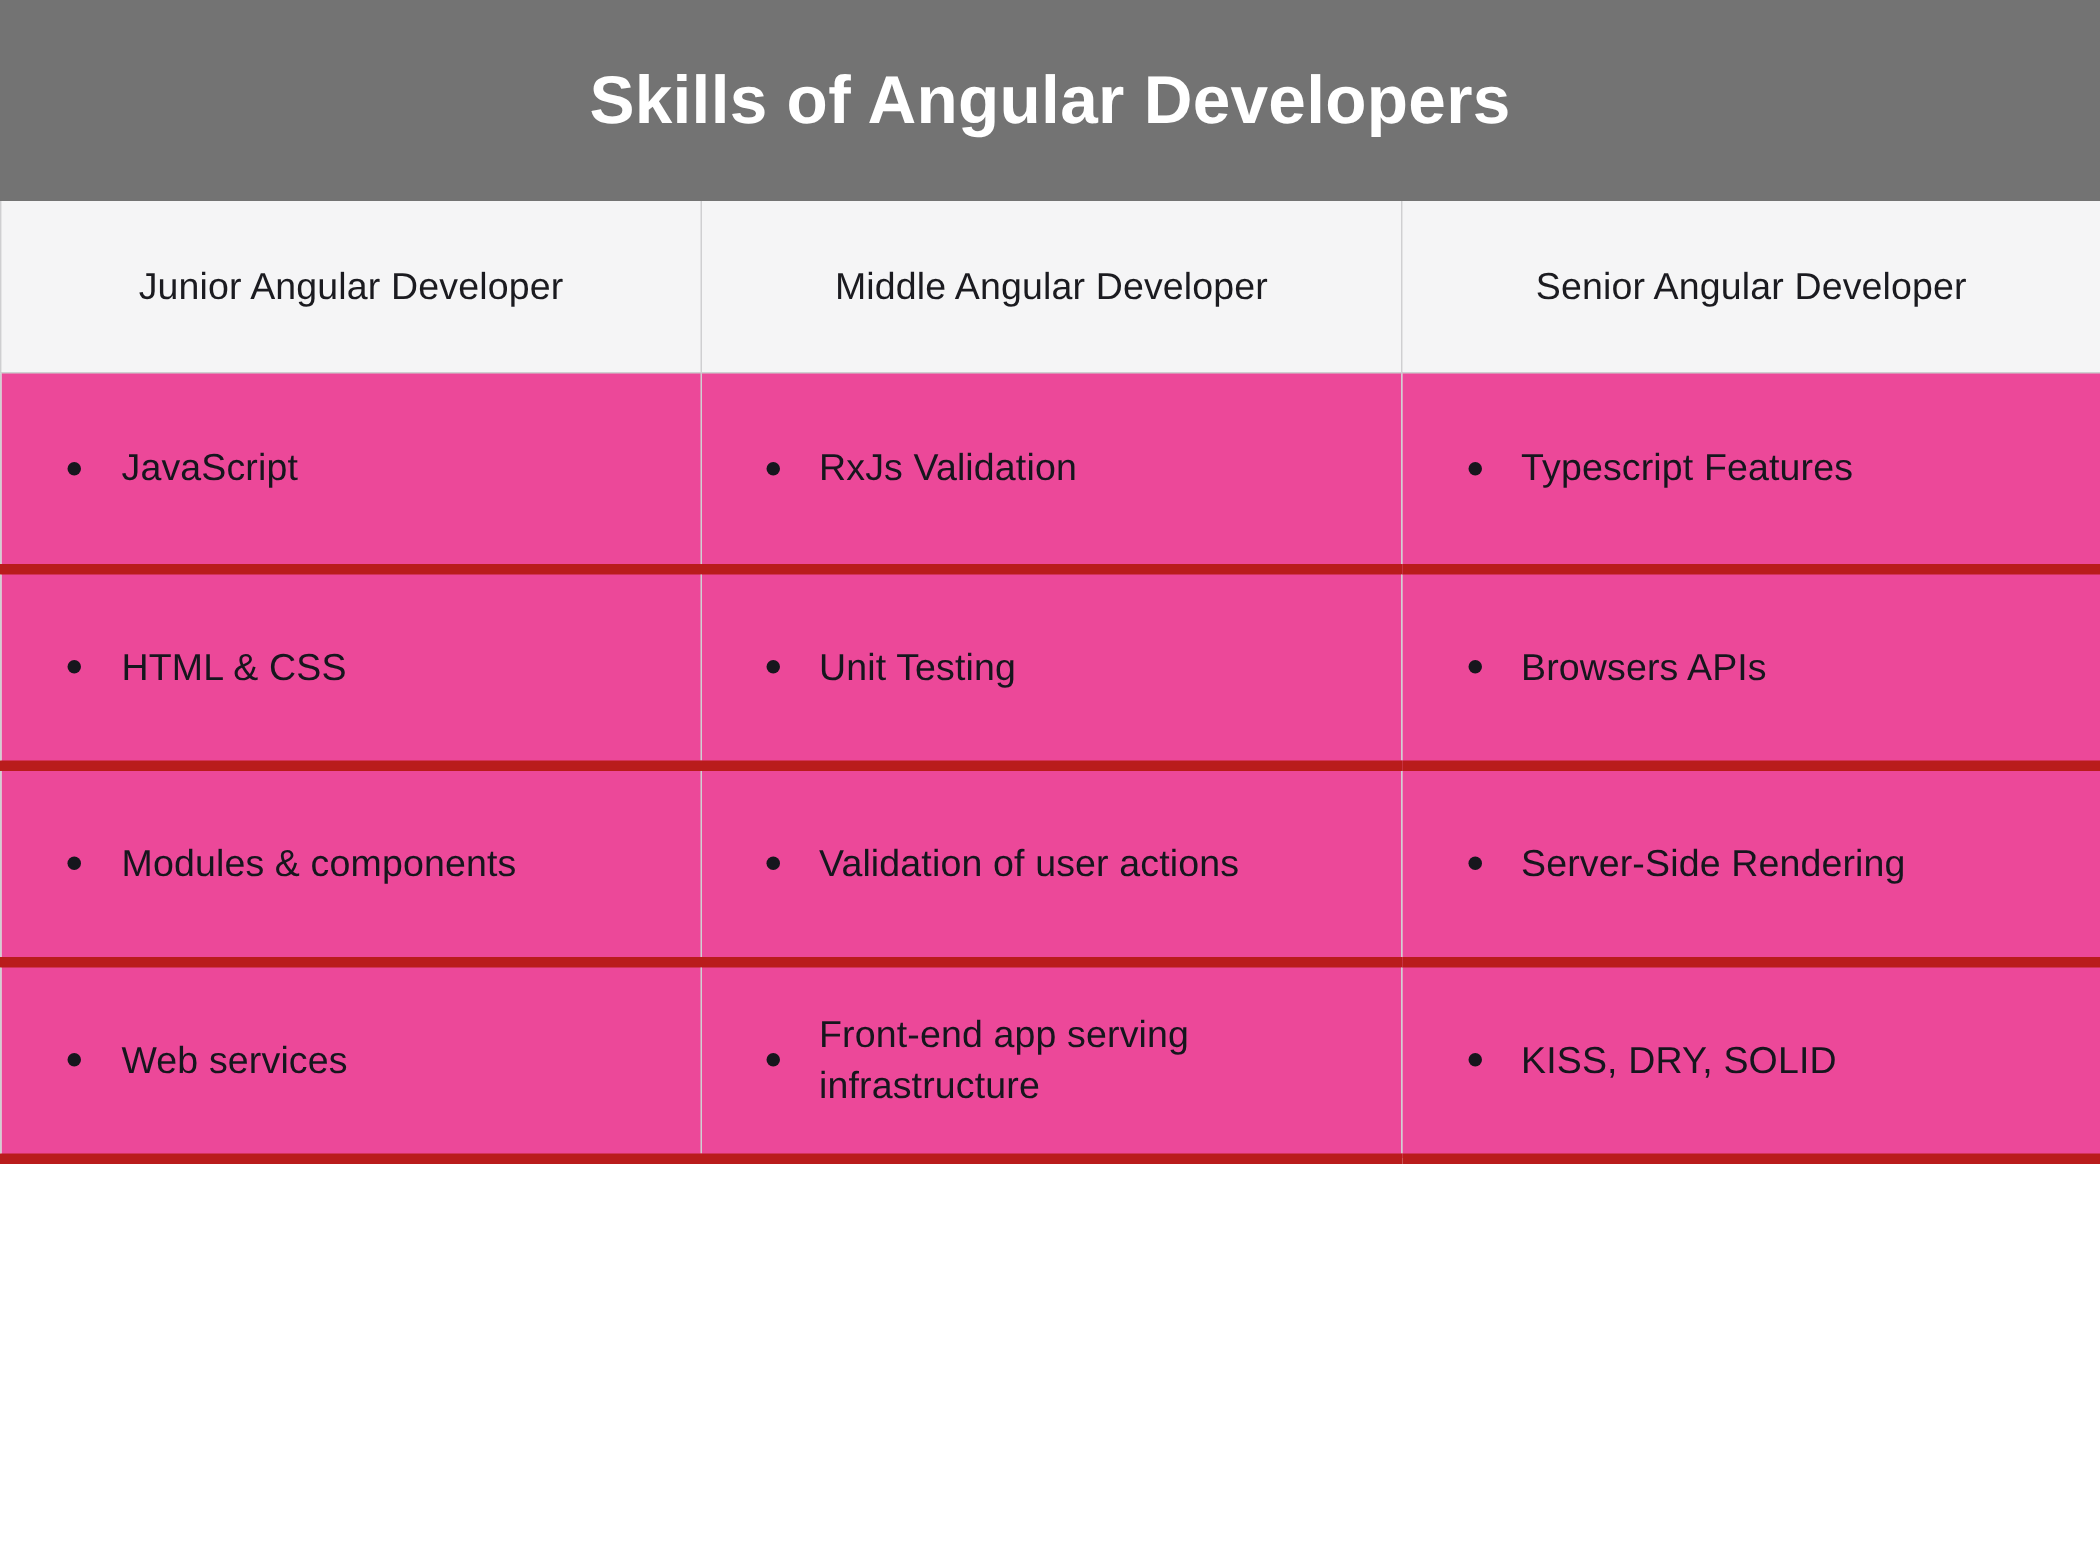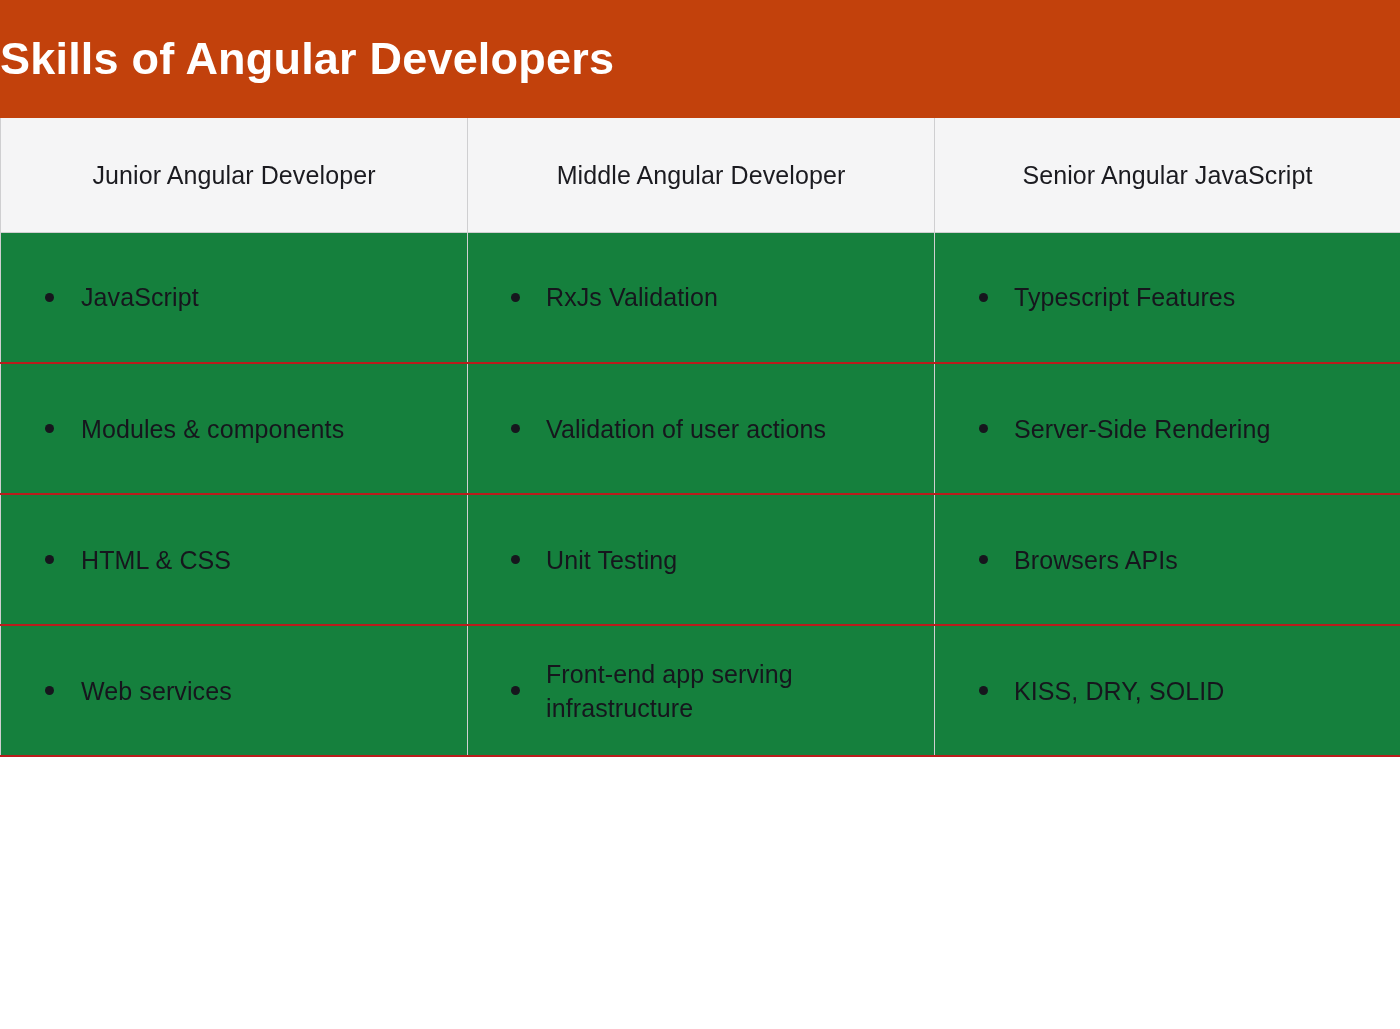--- a/index.html
+++ b/index.html
@@ -18,24 +18,25 @@
   .page {
     width: 1400px;
     height: 1029px;
     position: relative;
     box-sizing: border-box;
     background: #ffffff;
   }
 
   
   .title-banner {
-    height: 118px;
-    background: #c2410c;
+    height: 134px;
+    background: #737373;
     display: flex;
     align-items: center;
+    justify-content: center;
     box-sizing: border-box;
   }
   .title-text {
     color: #ffffff;
     font-size: 45px;
     font-weight: 700;
     letter-spacing: 0.2px;
     line-height: 1.1;
     text-align: center;
     white-space: nowrap;
@@ -49,24 +50,24 @@
     box-sizing: border-box;
   }
   .skills-table col.c1 { width: 467px; }
   .skills-table col.c2 { width: 467px; }
   .skills-table col.c3 { width: 466px; }
 
   .skills-table th,
   .skills-table td {
     border-left: 1px solid #cfcfd1;
     border-right: 1px solid #cfcfd1;
-    border-bottom: 2px solid #b91c1c;
+    border-bottom: 7px solid #b91c1c;
     padding: 0;
     vertical-align: middle;
-    background: #15803d;
+    background: #ec4899;
     box-sizing: border-box;
   }
 
   .skills-table thead th {
     background: #f5f5f6;
     height: 114px;
     text-align: center;
     font-weight: 400;
     color: #1b1b20;
     font-size: 25px;
@@ -132,21 +133,21 @@
     </colgroup>
     <thead>
       <tr>
         <th>
           <span class="header-label">Junior Angular Developer</span>
         </th>
         <th>
           <span class="header-label">Middle Angular Developer</span>
         </th>
         <th>
-          <span class="header-label">Senior Angular JavaScript</span>
+          <span class="header-label">Senior Angular Developer</span>
         </th>
       </tr>
     </thead>
     <tbody>
 
       <tr>
         <td class="col-junior">
           <div class="bullet-item">
             <span class="bullet-dot"></span>
             <span class="bullet-text">JavaScript</span>
@@ -164,54 +165,54 @@
             <span class="bullet-text">Typescript Features</span>
           </div>
         </td>
       </tr>
 
 
       <tr>
         <td class="col-junior">
           <div class="bullet-item">
             <span class="bullet-dot"></span>
+            <span class="bullet-text">HTML &amp; CSS</span>
+          </div>
+        </td>
+        <td class="col-middle">
+          <div class="bullet-item">
+            <span class="bullet-dot"></span>
+            <span class="bullet-text">Unit Testing</span>
+          </div>
+        </td>
+        <td class="col-senior">
+          <div class="bullet-item">
+            <span class="bullet-dot"></span>
+            <span class="bullet-text">Browsers APIs</span>
+          </div>
+        </td>
+      </tr>
+
+      <tr>
+        <td class="col-junior">
+          <div class="bullet-item">
+            <span class="bullet-dot"></span>
             <span class="bullet-text">Modules &amp; components</span>
           </div>
         </td>
         <td class="col-middle">
           <div class="bullet-item">
             <span class="bullet-dot"></span>
             <span class="bullet-text wrap-two">Validation of user actions</span>
           </div>
         </td>
         <td class="col-senior">
           <div class="bullet-item">
             <span class="bullet-dot"></span>
             <span class="bullet-text">Server-Side Rendering</span>
-          </div>
-        </td>
-      </tr>
-
-      <tr>
-        <td class="col-junior">
-          <div class="bullet-item">
-            <span class="bullet-dot"></span>
-            <span class="bullet-text">HTML &amp; CSS</span>
-          </div>
-        </td>
-        <td class="col-middle">
-          <div class="bullet-item">
-            <span class="bullet-dot"></span>
-            <span class="bullet-text">Unit Testing</span>
-          </div>
-        </td>
-        <td class="col-senior">
-          <div class="bullet-item">
-            <span class="bullet-dot"></span>
-            <span class="bullet-text">Browsers APIs</span>
           </div>
         </td>
       </tr>
 
 
       <tr>
         <td class="col-junior">
           <div class="bullet-item">
             <span class="bullet-dot"></span>
             <span class="bullet-text">Web services</span>

